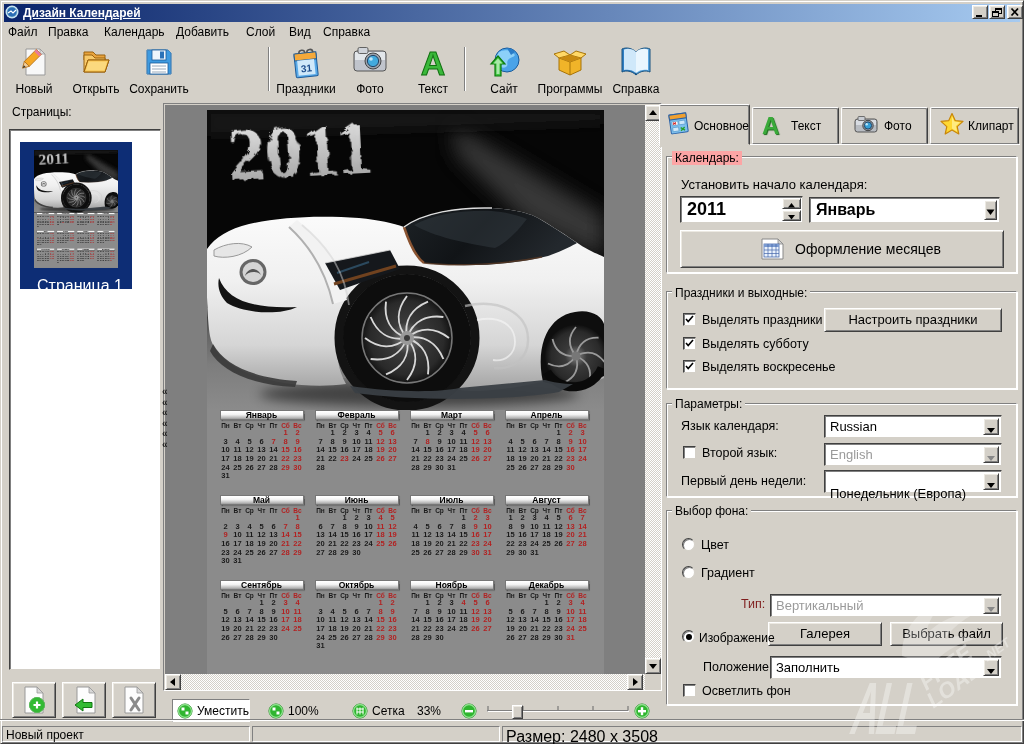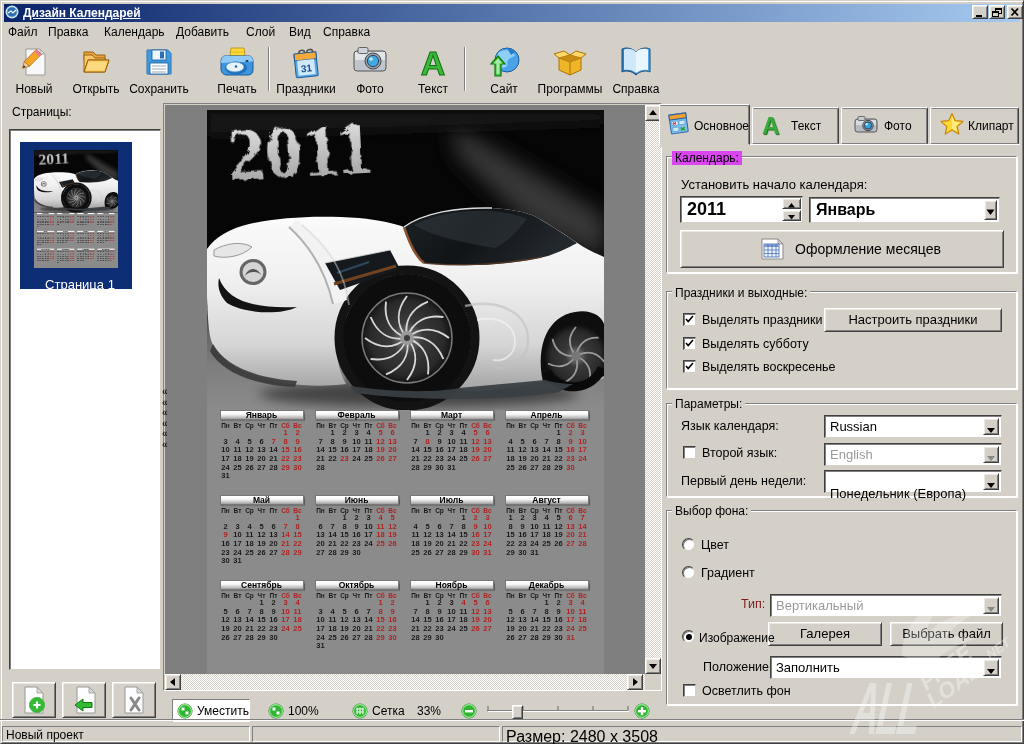--- a/index.html
+++ b/index.html
@@ -87,34 +87,20 @@
         <path d="M4 26 V9 h8 l3 3 h10 v3" fill="#f7c96a" stroke="#9a6210"></path>
         <path d="M4 26 L8 14 H29 L25 26 Z" fill="linear-gradient(#ffe9a8,#f0b040)" stroke="#9a6210"></path>
         <path d="M4 26 L8 14 H29 L25 26 Z" fill="#f8c34c" stroke="#9a6210"></path>
         <path d="M8.6 15.5 H27.2 L24.4 24.5 H5.8 Z" fill="#fbd97e"></path>
       </svg>
       <span>Открыть</span>
     </div>
 <div class="abs" style="left:186px;top:62px;"><svg width="8" height="6" viewBox="0 0 8 6">
         <path d="M4 5 L7.5 0.5 H0.5 Z" fill="#000"></path>
       </svg></div>
-<div class="tbtn" style="left:203px;top:4px;">
-      <svg width="34" height="32" viewBox="0 0 34 32">
-        <path d="M10 10 L11 2 H24 L25 10 Z" fill="#ffd83a" stroke="#c09a1a"></path>
-        <path d="M11 6 H24" stroke="#e8b820" stroke-width="1"></path>
-        <path d="M5 10 H29 C32 10 33 13 33 16 V24 C33 27 31 29 28 29 H7 C3.5 29 1 26.5 1 23 V16 C1 12.5 2.5 10 5 10 Z" fill="#3d96dd" stroke="#1a5a9a"></path>
-        <path d="M5 10 H29 C31.5 10 33 12.5 33 15.5 L1 17 C1 13 2.5 10 5 10 Z" fill="#8ecaf4"></path>
-        <ellipse cx="16" cy="22" rx="11" ry="6.5" fill="#1f6fba"></ellipse>
-        <ellipse cx="15" cy="21" rx="9" ry="5" fill="#e8f2fa"></ellipse>
-        <ellipse cx="15" cy="21" rx="9" ry="5" fill="none" stroke="#4a90c8" stroke-width="0.8"></ellipse>
-        <circle cx="16" cy="20.5" r="1.2" fill="#2a5a8a"></circle>
-        <ellipse cx="27" cy="15" rx="1.6" ry="1" fill="#0d3a66"></ellipse>
-      </svg>
-      <span>Печать</span>
-    </div>
 <div class="tbtn" style="left:272px;top:4px;">
       <svg width="34" height="34" viewBox="0 0 34 34">
         <g transform="rotate(-6 16 18)">
           <rect x="6" y="7" width="22" height="24" rx="1.5" fill="#5aaae8" stroke="#1a5a9a"></rect>
           <rect x="6" y="7" width="22" height="7" fill="#f5a93a" stroke="#1a5a9a"></rect>
           <rect x="8.5" y="14" width="17" height="15" fill="#cfe8fa"></rect>
           <text x="17" y="26" font-size="10" font-weight="bold" fill="#1a4a8a" text-anchor="middle" font-family="Liberation Sans">31</text>
           <path d="M11 7 a3 3 0 0 1 6 0" fill="none" stroke="#555" stroke-width="1.6"></path>
           <path d="M19 7 a3 3 0 0 1 6 0" fill="none" stroke="#555" stroke-width="1.6"></path>
         </g>
@@ -1022,21 +1008,21 @@
           <i>27</i>
           <i>28</i>
           <i>29</i>
           <i>30</i>
           <i class="r">31</i>
           <i></i>
         </div>
 </div>
   </div>
   </div>
-<div class="abs" style="left:20px;top:277px;width:120px;text-align:center;color:#fff;font-size:13px;">Страница 1</div>
+<div class="abs" style="left:20px;top:277px;width:120px;text-align:center;color:#fff;font-size:16px;">Страница 1</div>
 
 <div class="abs" style="left:163px;top:103px;width:499px;height:588px;border:1px solid;border-color:#808080 #fff #fff #808080;"></div>
 <div id="canvas" class="abs" style="left:165px;top:105px;width:480px;height:569px;background:#7f7f7f;overflow:hidden;">
   <div id="page" class="abs" style="left:42px;top:5px;width:397px;height:564px;background:#8b8b8b;">
   <div id="photo" class="abs" style="left:0;top:0;width:397px;height:300px;overflow:hidden;background:#000;">
 <svg width="397" height="300" viewBox="0 0 397 300">
 <defs>
 <linearGradient id="floorg" x1="0" y1="0" x2="0" y2="1">
   <stop offset="0" stop-color="#2e2e2e"></stop>
               <stop offset="0.25" stop-color="#646464"></stop>
@@ -1938,21 +1924,21 @@
 <div class="abs" style="left:940px;top:112px;" id="tabico4">
 <svg width="24" height="23" viewBox="0 0 24 23">
         <path d="M12 1.5 L15.2 8.6 L23 9.4 L17.2 14.6 L18.8 22 L12 18.1 L5.2 22 L6.8 14.6 L1 9.4 L8.8 8.6 Z" fill="#ffd832" stroke="#c8860a" stroke-width="1.2" stroke-linejoin="round"></path>
         <path d="M12 4.5 L14.3 9.6 L20 10.2 L15.8 14 L17 19.4 L12 16.5 Z" fill="#ffeb80"></path>
       </svg></div>
 <div class="abs" style="left:968px;top:119px;font-size:12px;">Клипарт</div>
 <div class="abs" style="left:659px;top:144px;width:361px;height:1px;background:#fff;z-index:2;"></div>
 <div class="abs" style="left:660px;top:145px;width:91px;height:2px;background:#d4d0c8;z-index:3;"></div>
 
 <div class="groupbox" style="left:666px;top:156px;width:351px;height:117px;"></div>
-<div class="abs" style="left:672px;top:151px;background:#d946ef;padding:0 3px;font-size:12px;z-index:2;">Календарь:</div>
+<div class="abs" style="left:672px;top:151px;background:#fca5a5;padding:0 3px;font-size:12px;z-index:2;">Календарь:</div>
 <div class="abs" style="left:681px;top:177px;font-size:13px;">Установить начало календаря:</div>
 <div class="abs whitebox" style="left:680px;top:196px;width:123px;height:27px;"></div>
 <div class="abs" style="left:687px;top:199px;font-size:18px;font-weight:bold;">2011</div>
 <div class="abs btnface" style="left:782px;top:198px;width:19px;height:11px;text-align:center;"><svg width="9" height="8" viewBox="0 0 9 8">
         <path d="M4.5 2 L8 6.5 H1 Z" fill="#000"></path>
       </svg></div>
 <div class="abs btnface" style="left:782px;top:210px;width:19px;height:11px;text-align:center;"><svg width="9" height="8" viewBox="0 0 9 8">
         <path d="M4.5 6.5 L8 2 H1 Z" fill="#000"></path>
       </svg></div>
 <div class="abs whitebox" style="left:809px;top:197px;width:191px;height:26px;"></div>

